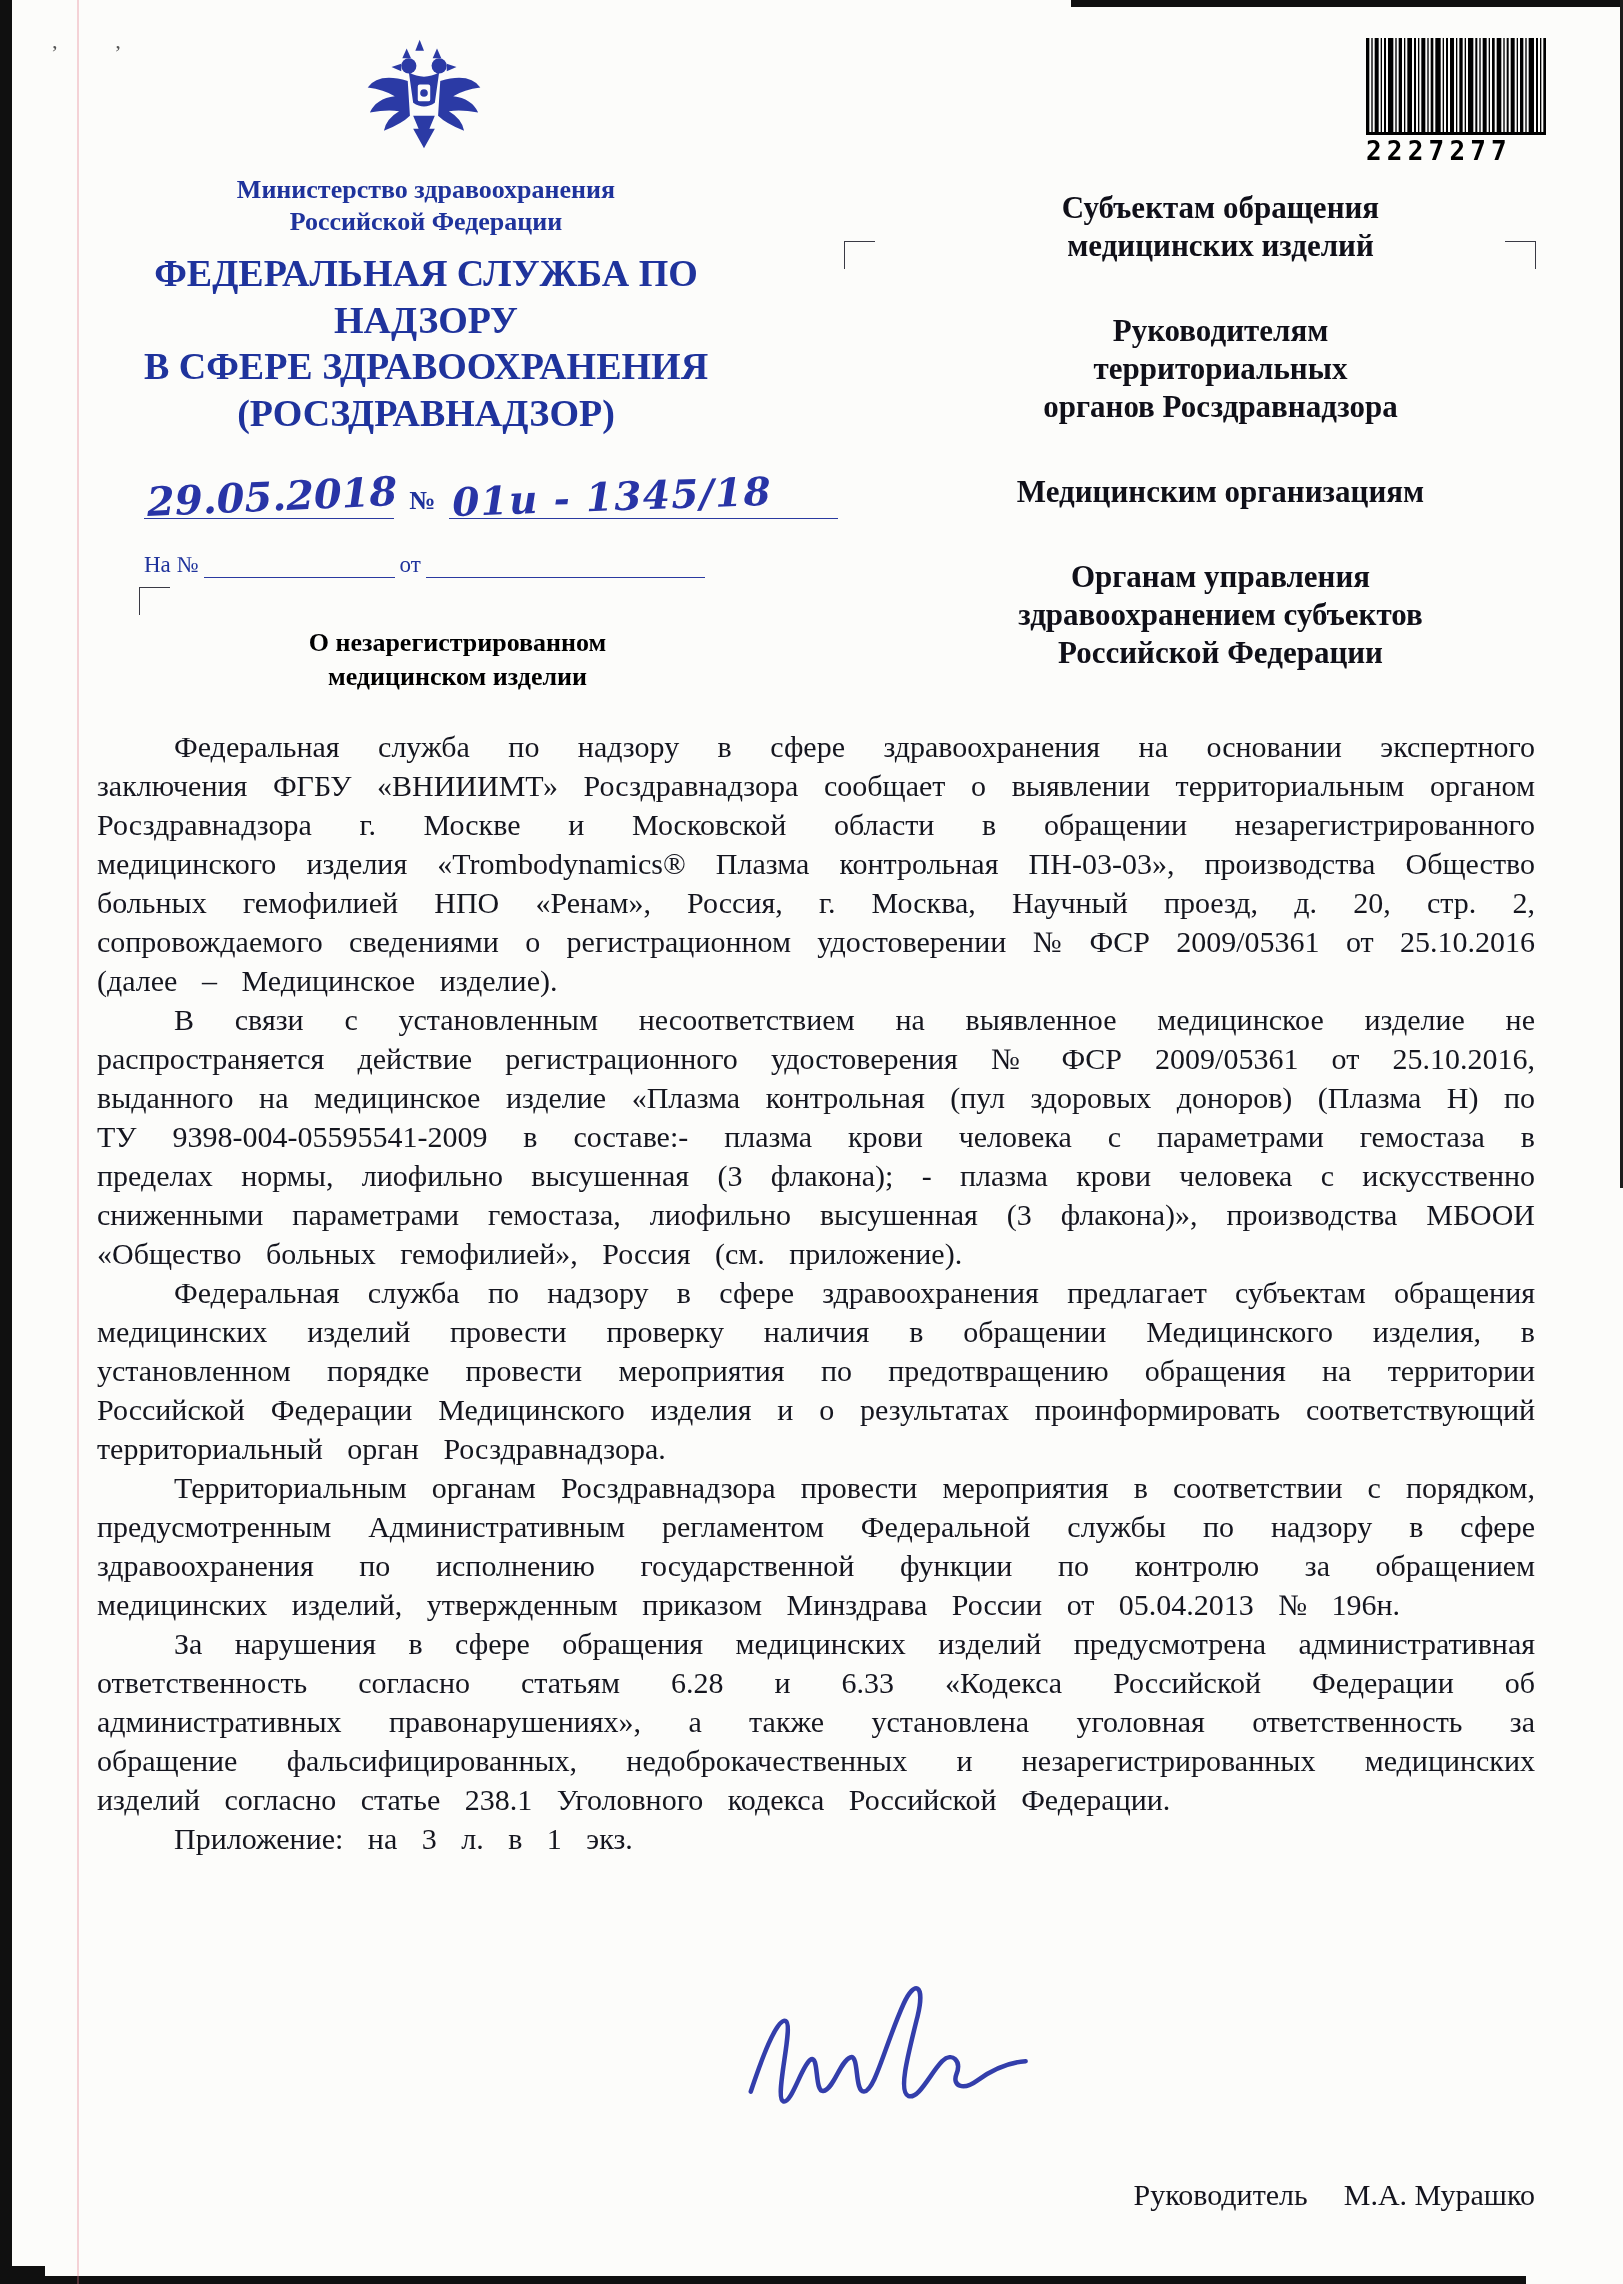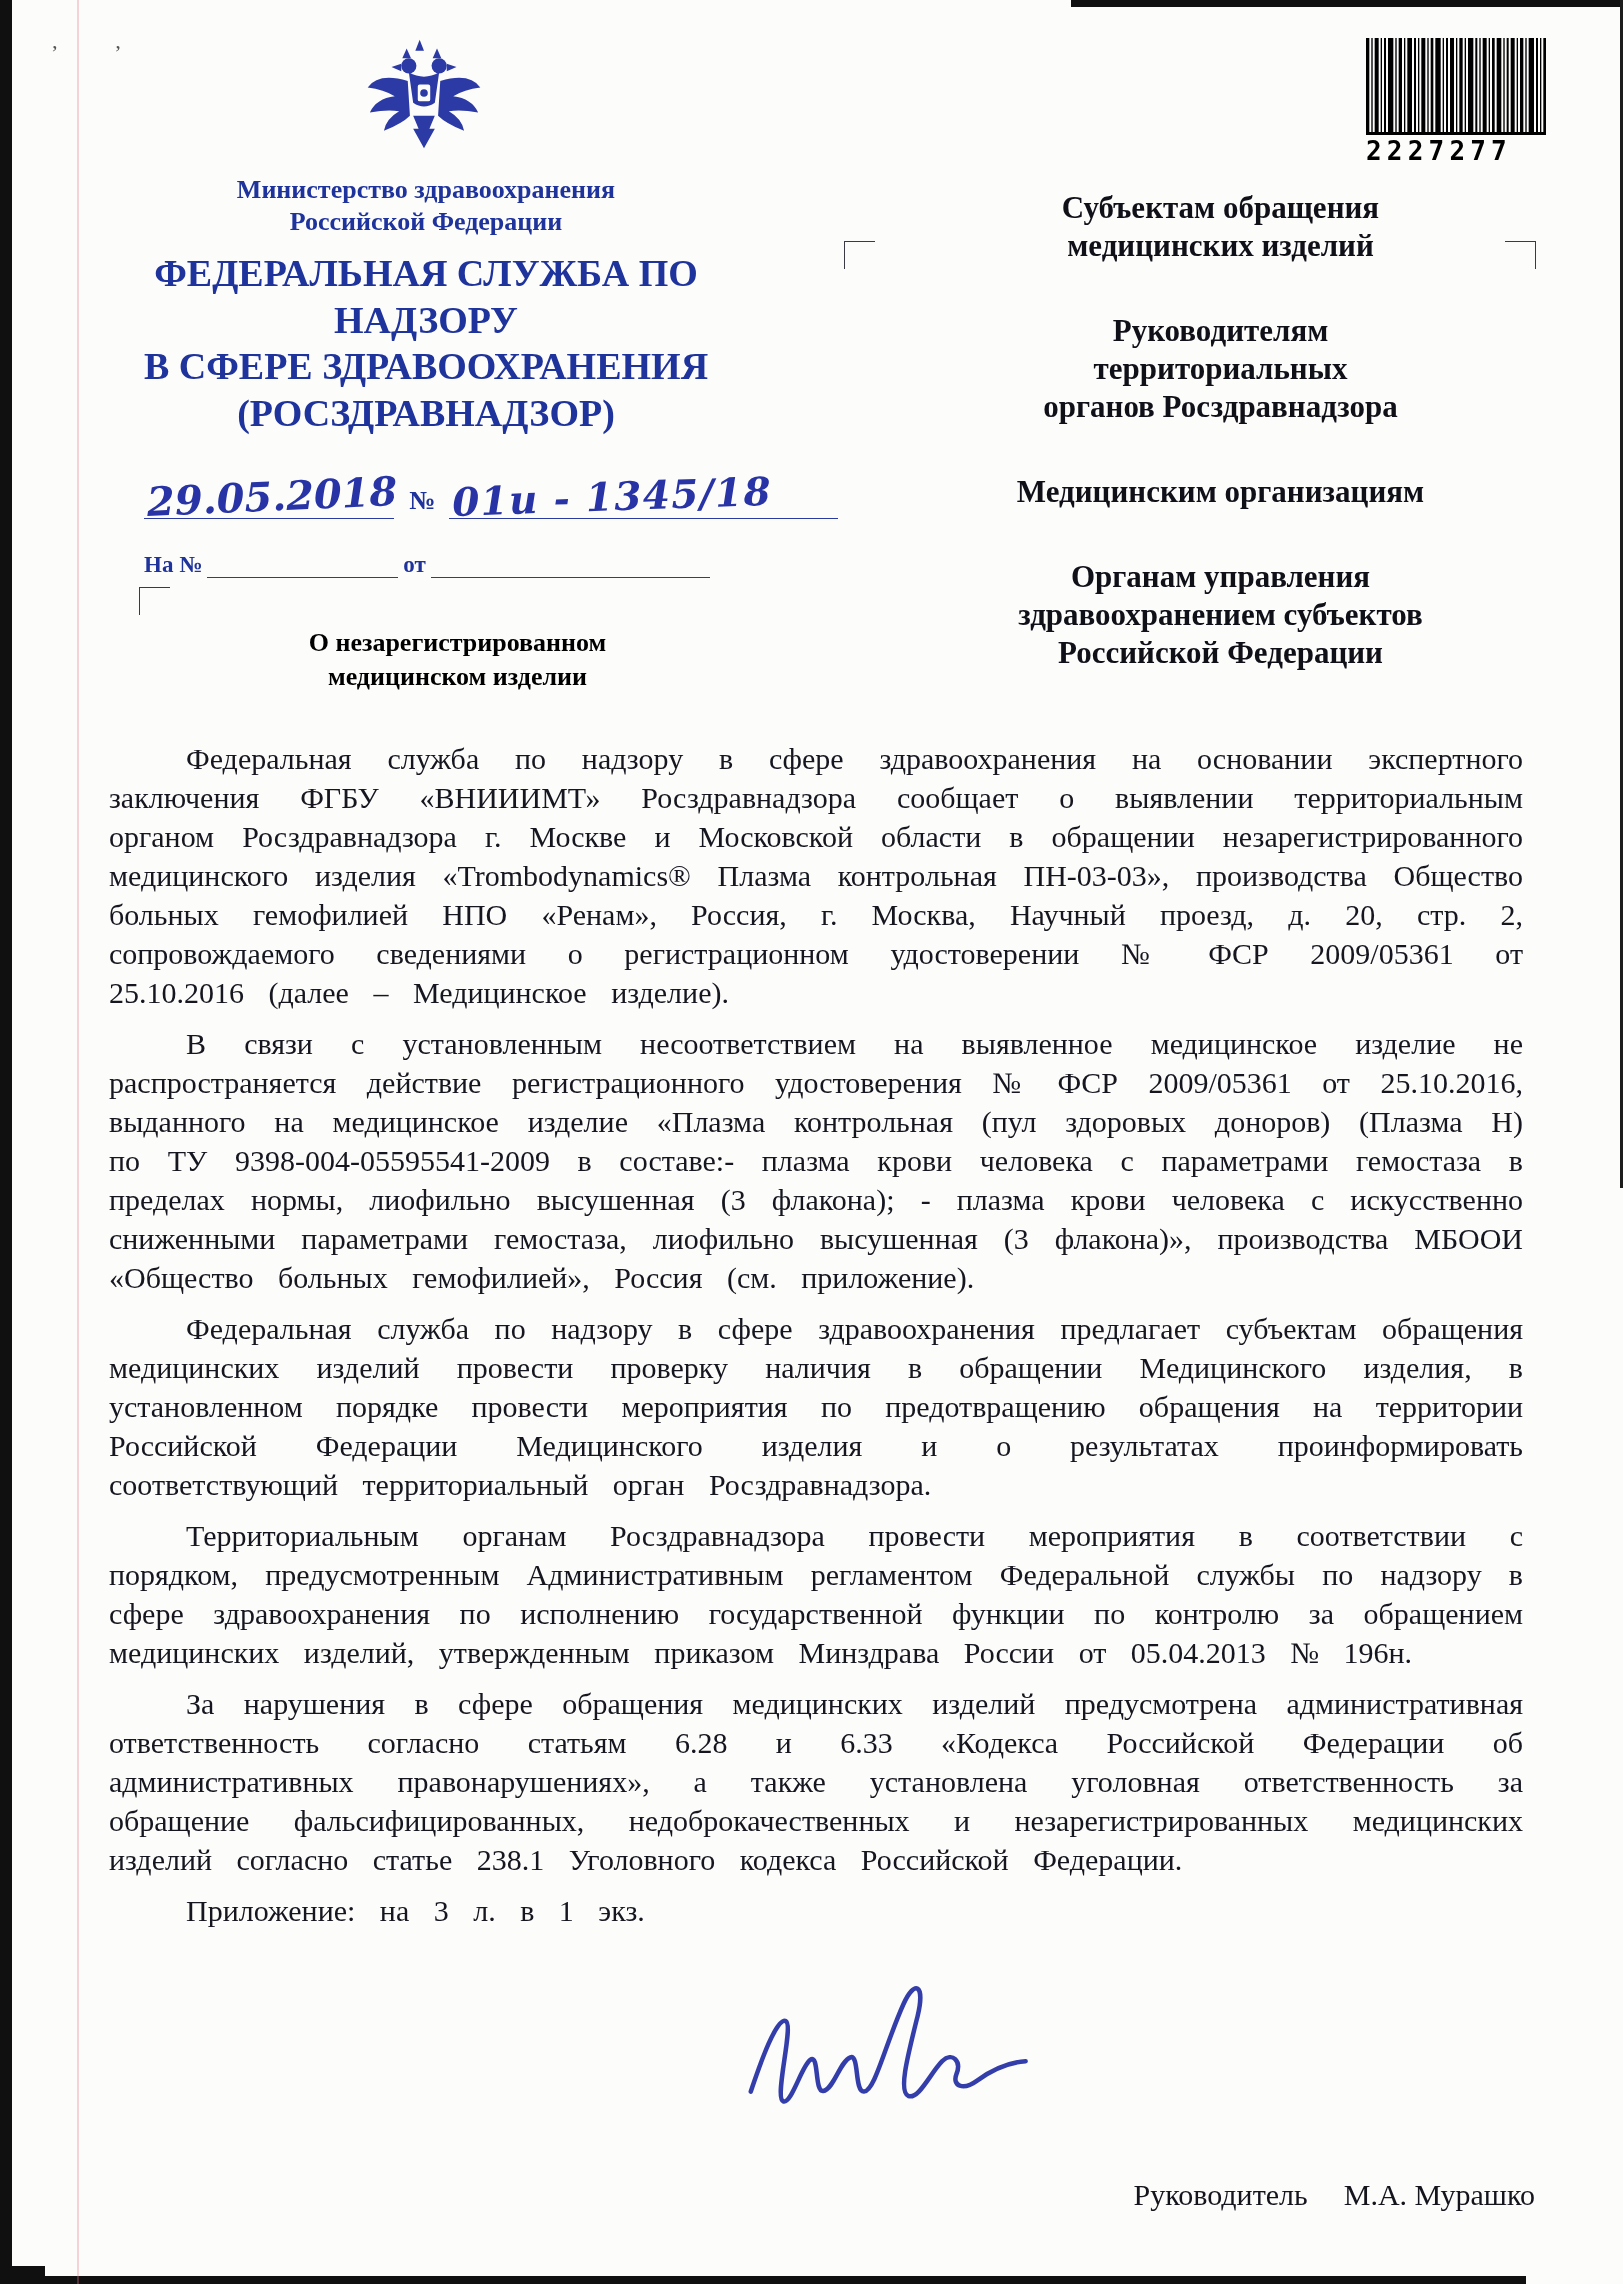--- a/index.html
+++ b/index.html
@@ -29,21 +29,21 @@
   
   .write-row{position:absolute;left:144px;top:475px;display:flex;align-items:flex-end;color:#1f339c;}
   .slot{border-bottom:1.9px solid #2a3aa0;position:relative;height:43px;}
   .slot.date{width:250px;}
   .slot.num{width:389px;}
   .hand{position:absolute;left:3.9px;bottom:-6.5px;font-family:"DejaVu Serif",serif;font-style:italic;font-weight:bold;color:#2834a6;white-space:nowrap;}
   .hand.date-text{font-size:40px;transform:rotate(-2.5deg);transform-origin:left bottom;}
   .hand.num-text{font-size:39px;transform:rotate(-2deg);transform-origin:left bottom;letter-spacing:1.3px;}
   .no-sign{font-size:26px;font-weight:bold;padding:0 13px 2.6px 15.6px;}
 
-  .reply-row{position:absolute;left:144px;top:550px;display:flex;align-items:flex-end;gap:5px;font-size:23px;color:#1f339c;font-weight:bold;}
+  .reply-row{position:absolute;left:144px;top:550px;display:flex;align-items:flex-end;gap:5px;font-size:23px;color:#1f339c;}
   .blank{display:inline-block;border-bottom:1.9px solid #2a3aa0;height:27px;}
   .blank.b1{width:191px;}
   .blank.b2{width:279px;}
 
   
   .bracket{position:absolute;width:30px;height:27px;border:0 solid #3a3a44;}
   .bracket.tl{border-top-width:1.9px;border-left-width:1.9px;}
   .bracket.tr{border-top-width:1.9px;border-right-width:1.9px;}
 
   
@@ -63,21 +63,21 @@
   .barcode-number{
     font-family:"DejaVu Sans Mono",monospace;font-size:26px;font-weight:bold;color:#000;
     border-top:3.2px solid #000;text-align:left;letter-spacing:5.2px;padding-top:1.3px;margin-top:-1.3px;
   }
 
   
   .letter-body{
     position:absolute;left:97px;top:727px;width:1438px;
     font-size:30px;line-height:39px;text-align:justify;color:#15161f;word-spacing:17px;
   }
-  .letter-body p{margin:12px;text-indent:77px;}
+  .letter-body p{margin:0;text-indent:77px;}
 
   
   .autograph{position:absolute;left:731px;top:1959px;width:350px;height:194px;}
   .footer-row{
     position:absolute;left:97px;top:2178px;width:1438px;display:flex;
     justify-content:flex-end;font-size:30px;color:#14141d;gap:36px;
   }
 </style>
 </head>
 <body>

